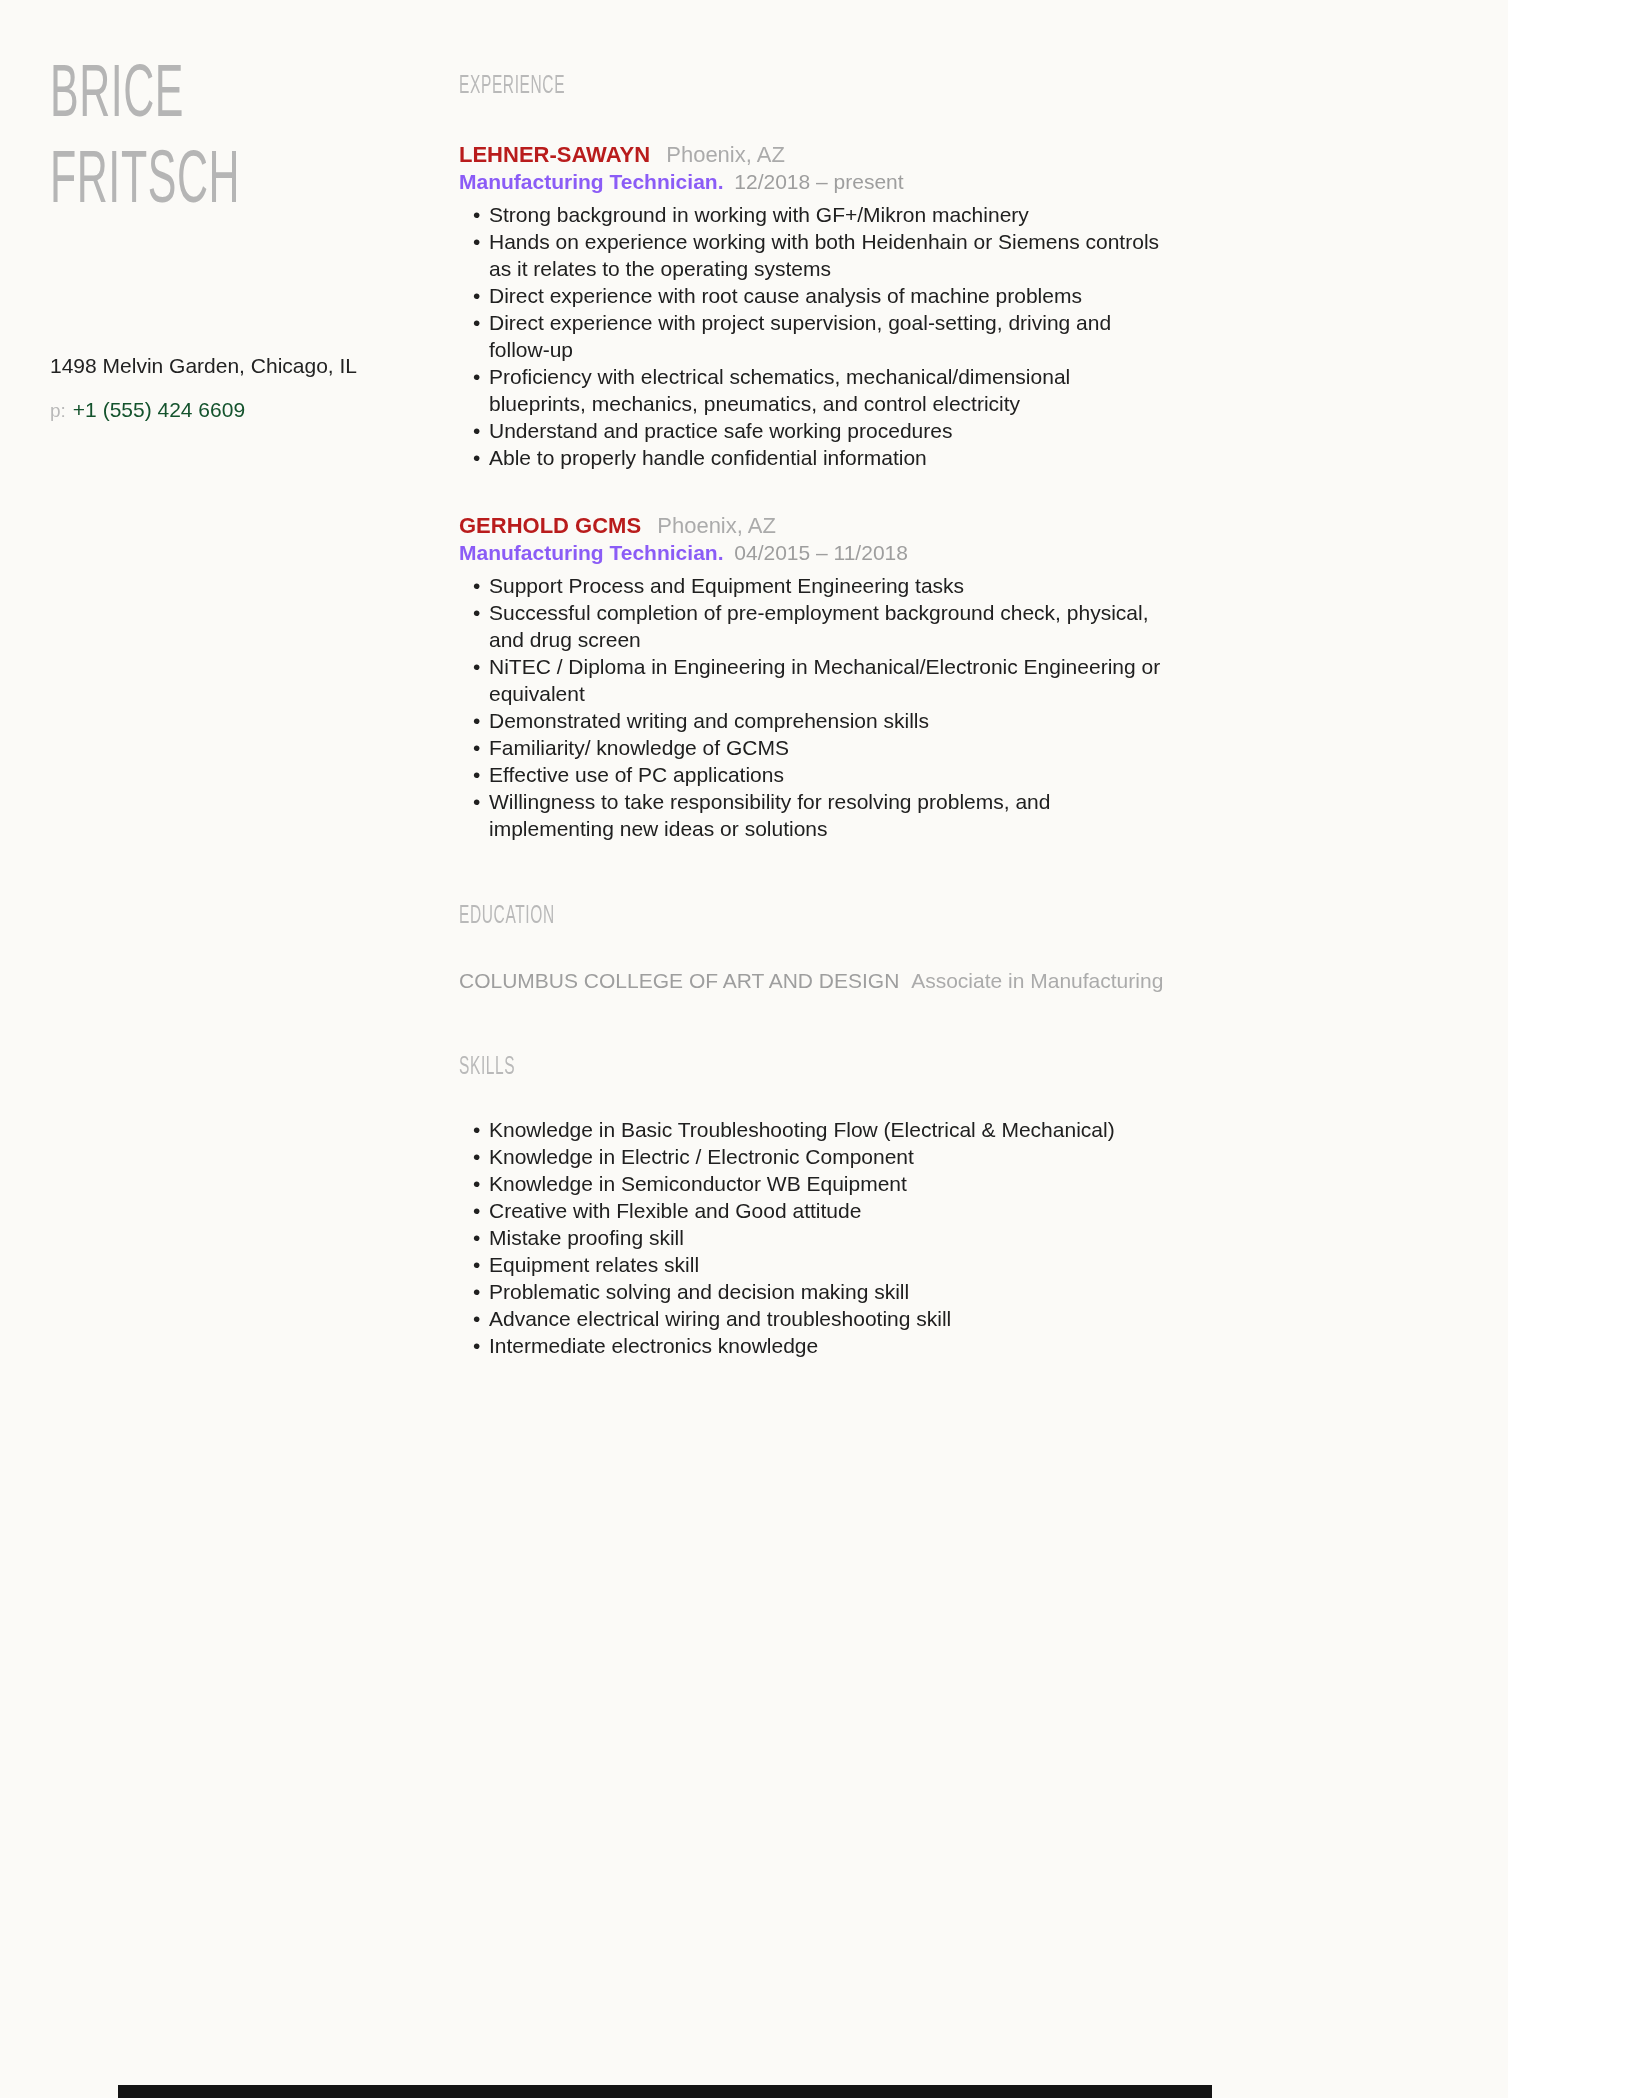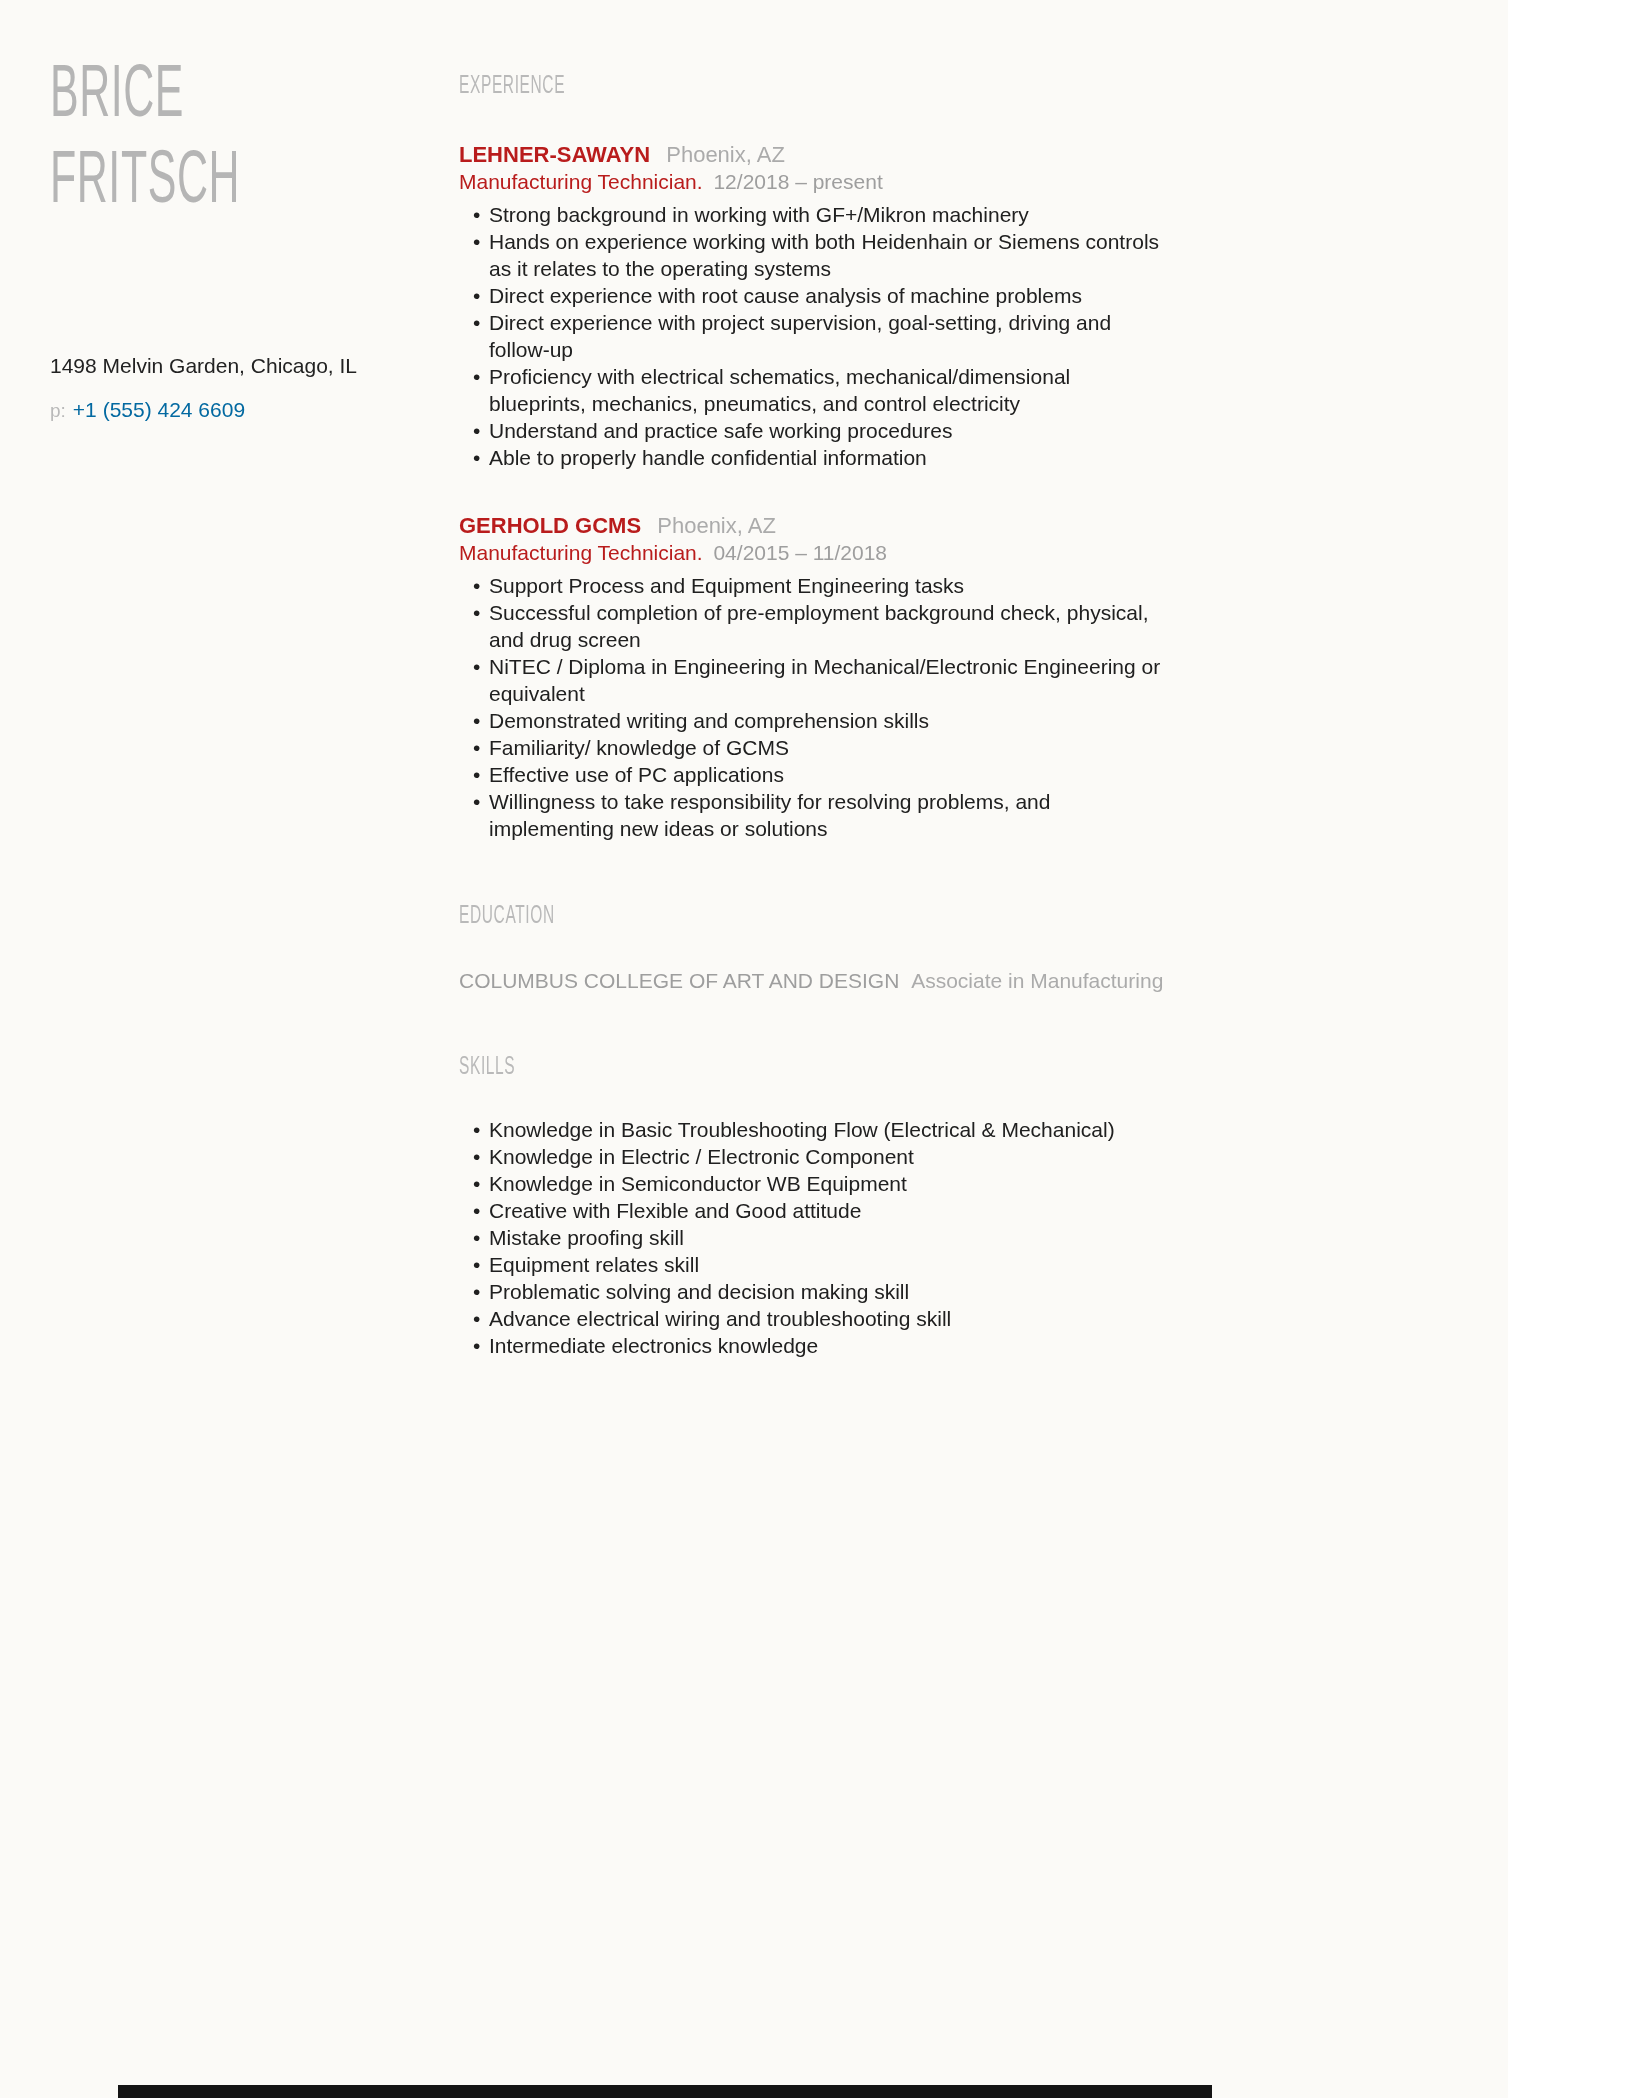--- a/index.html
+++ b/index.html
@@ -22,21 +22,21 @@
     font-weight: 400;
     letter-spacing: 1px;
     white-space: nowrap;
     transform: scaleX(0.58);
     transform-origin: left top;
   }
   .contact { margin-top: 132px; }
   .address { font-size: 21px; color: #222222; line-height: 27px; }
   .phone-line { margin-top: 17px; font-size: 21px; line-height: 27px; }
   .phone-label { color: #b9b9b9; font-size: 19px; margin-right: 7px; }
-  .phone-number { color: #0369a1; }
+  .phone-number { color: #14532d; }
 
   
   .main-col { position: absolute; left: 459px; top: 72px; width: 712px; }
   .section-title {
     color: #b9b9b9;
     font-size: 25px;
     line-height: 25px;
     font-weight: 400;
     letter-spacing: 1px;
     white-space: nowrap;
@@ -45,21 +45,21 @@
   }
   .section-title.education { margin-top: 60px; }
   .section-title.skills { margin-top: 58px; }
 
   .job.first { margin-top: 45px; }
   .job.second { margin-top: 42px; }
   .job-header { font-size: 22px; line-height: 26px; }
   .company { font-weight: 700; color: #b91c1c; }
   .location { color: #ababab; margin-left: 10px; }
   .job-subheader { font-size: 21px; line-height: 27px; }
-  .role { font-weight: 400; color: #b91c1c; }
+  .role { font-weight: 700; color: #8b5cf6; }
   .dates { color: #9e9e9e; margin-left: 5px; }
 
   .bullets { list-style: none; margin-top: 6px; }
   .bullets li {
     position: relative;
     padding-left: 30px;
     font-size: 21px;
     line-height: 27px;
     color: #202020;
   }

